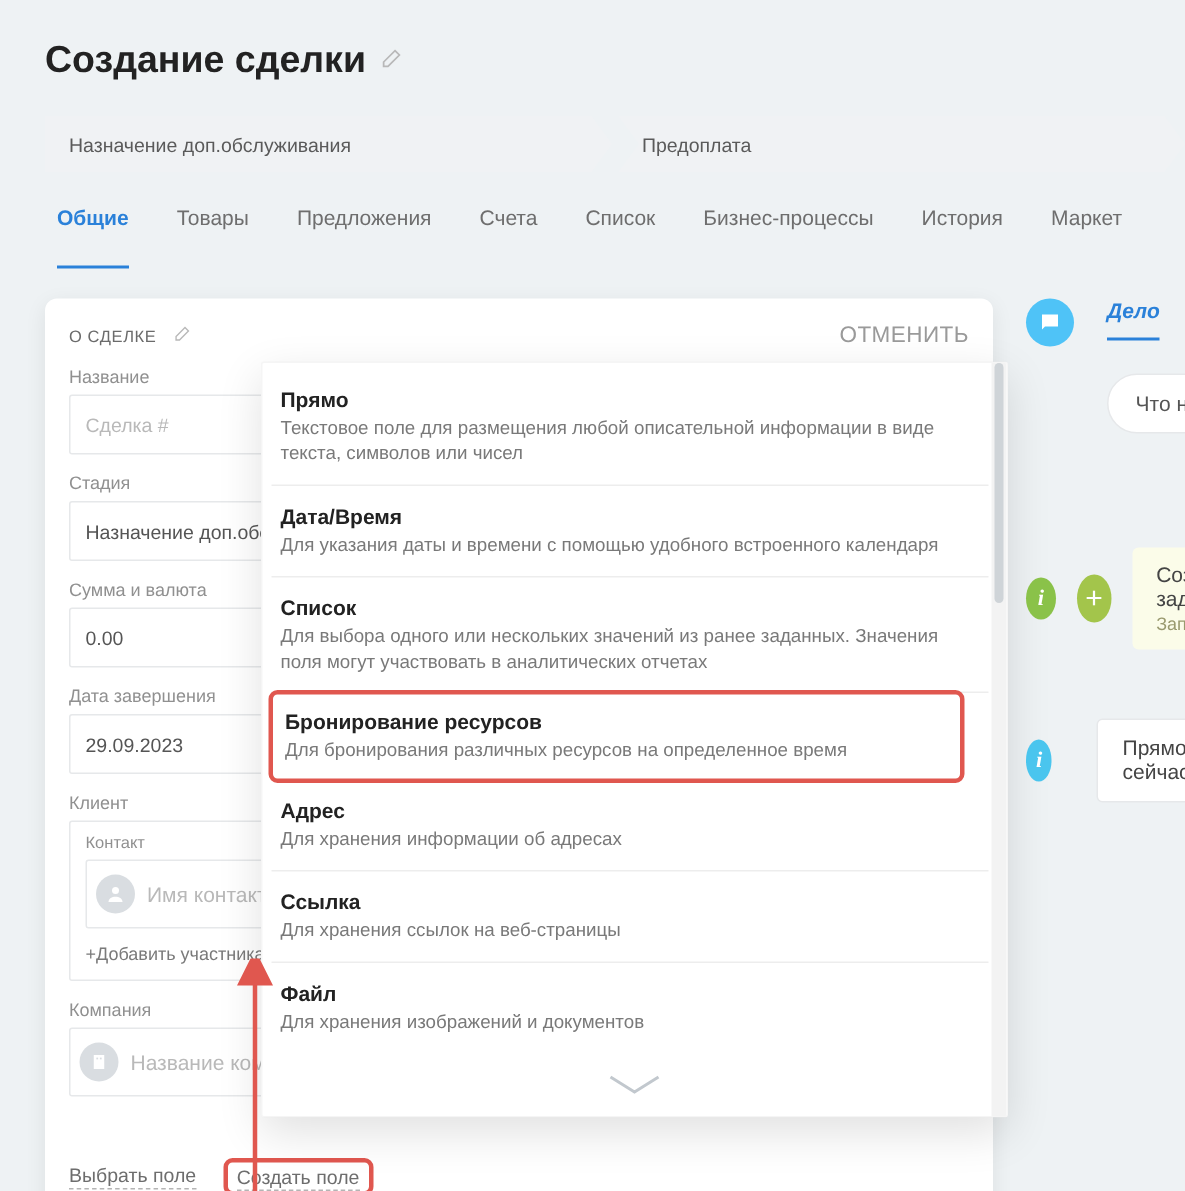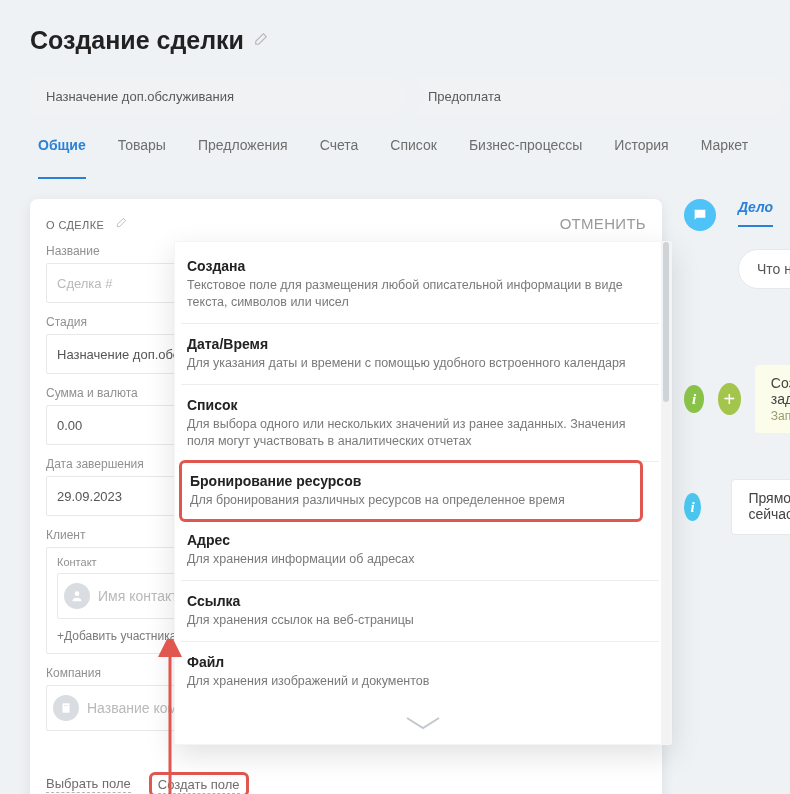--- a/index.html
+++ b/index.html
@@ -402,21 +402,21 @@
         <span class="link-dashed">Выбрать поле</span>
         <span class="highlight-box">
           <span class="link-dashed">Создать поле</span>
         </span>
         <span class="link-dashed red">Удалить раздел</span>
       </div>
 
       <div class="dropdown">
         <div class="dd-scroll">
           <div class="dd-item">
-            <div class="dd-title">Создана</div>
+            <div class="dd-title">Прямо</div>
             <div class="dd-desc">Текстовое поле для размещения любой описательной информации в виде текста, символов или чисел</div>
           </div>
           <div class="dd-item">
             <div class="dd-title">Дата/Время</div>
             <div class="dd-desc">Для указания даты и времени с помощью удобного встроенного календаря</div>
           </div>
           <div class="dd-item">
             <div class="dd-title">Список</div>
             <div class="dd-desc">Для выбора одного или нескольких значений из ранее заданных. Значения поля могут участвовать в аналитических отчетах</div>
           </div>

